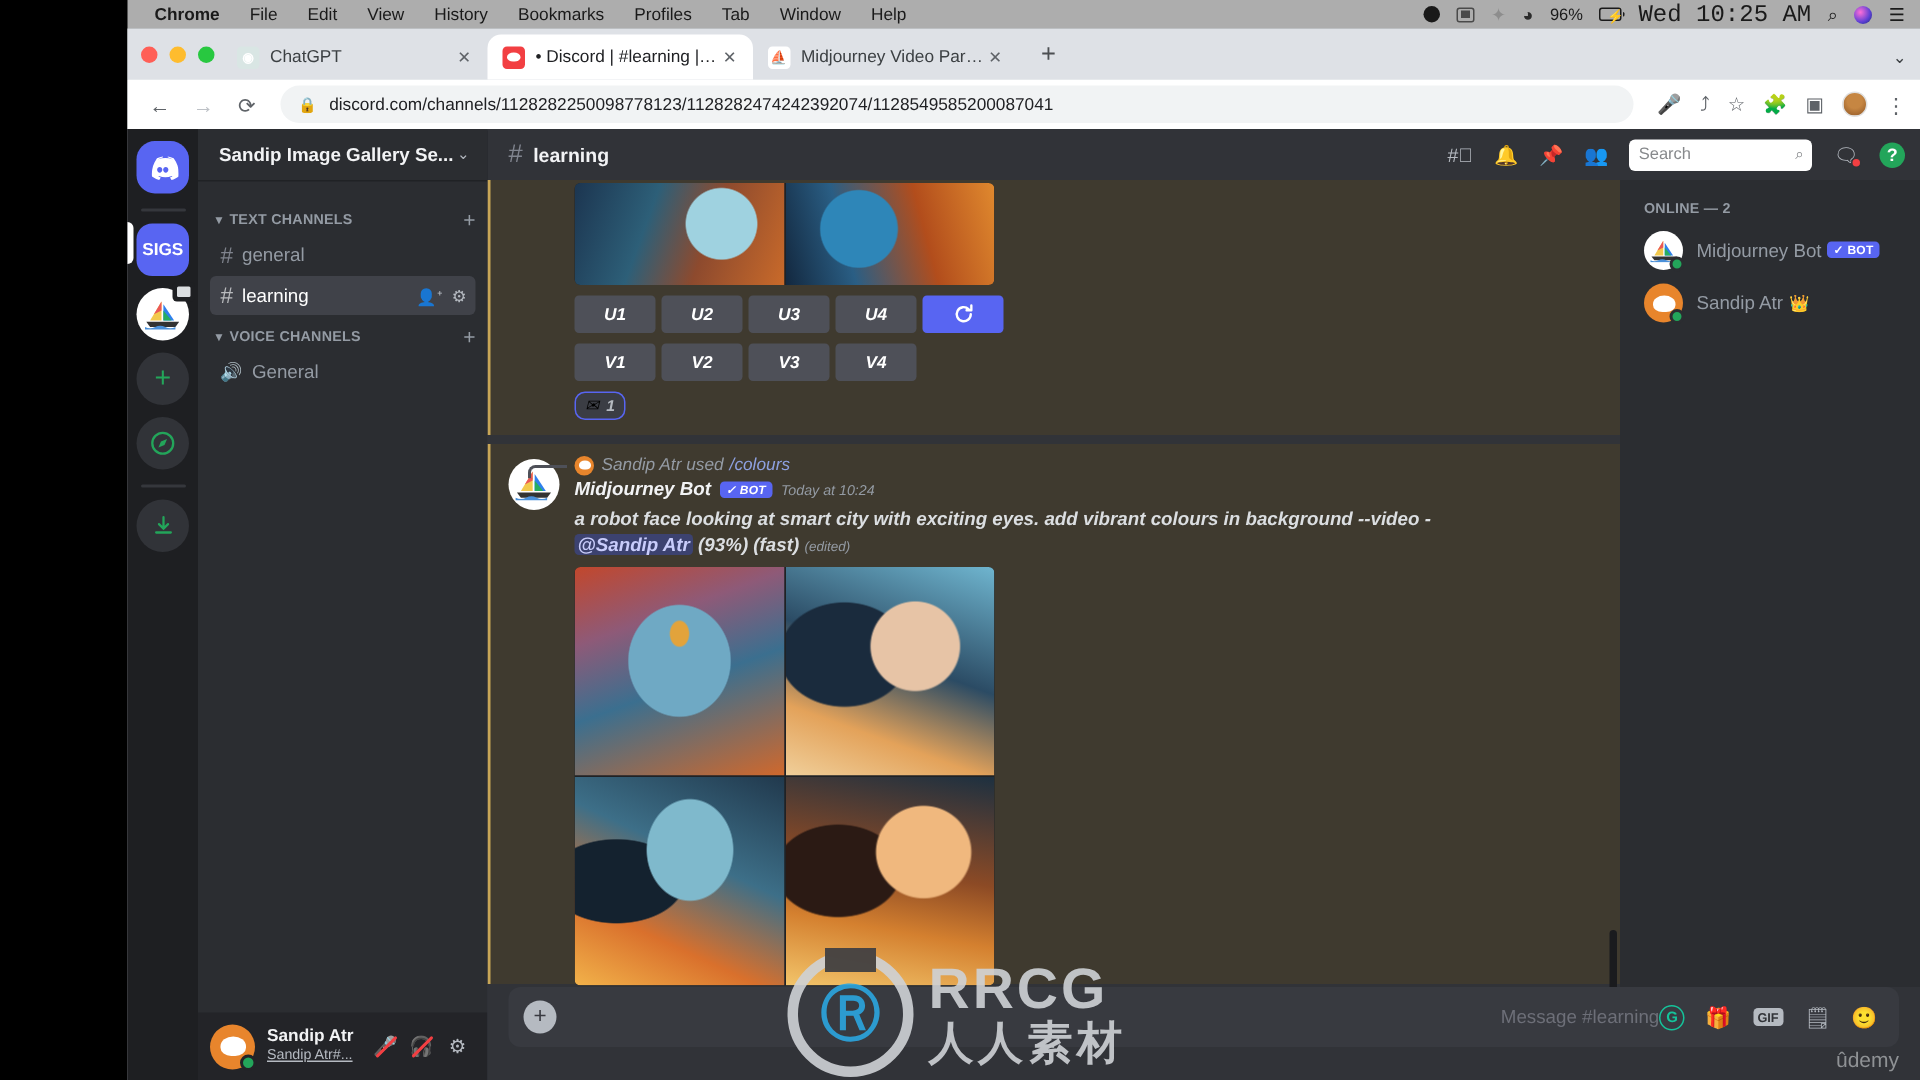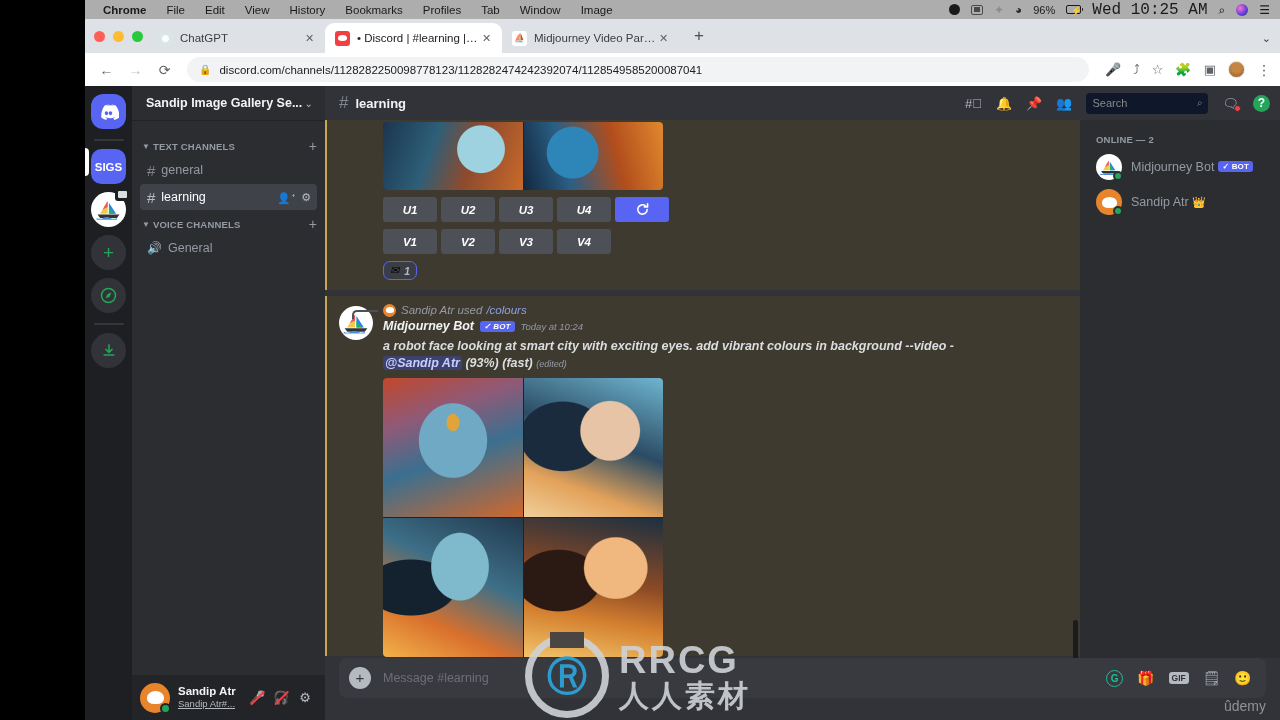--- a/index.html
+++ b/index.html
@@ -136,21 +136,21 @@
         transform:rotate(-45deg);border-radius:1px;}
 
   
   .chatcol{ flex:1; display:flex; flex-direction:column; background:#313338; min-width:0; }
   .chat-header{ height:34px; display:flex; align-items:center; padding:0 10px 0 14px;
         box-shadow:0 1px 0 rgba(0,0,0,.2); flex:none; }
   .ch-hash{ font-size:17px;color:#80848e;margin-right:7px;}
   .ch-title{ font-size:13px;font-weight:bold;color:#f2f3f5;}
   .ch-right{ margin-left:auto; display:flex; align-items:center; gap:14px;}
   .ch-ic{ font-size:13px;color:#b5bac1; display:flex; align-items:center;}
-  .searchbox{ width:122px;height:21px;background:#0f172a;border-radius:4px;display:flex;
+  .searchbox{ width:122px;height:21px;background:#ffffff;border-radius:4px;display:flex;
         align-items:center;padding:0 6px;}
   .searchbox .sp{ flex:1;font-size:11px;color:#87898c;}
   .searchbox .si{ font-size:10px;color:#87898c;}
   .inbox-ic{ position:relative; font-size:13px;color:#b5bac1;}
   .inbox-dot{ position:absolute;right:-2px;bottom:-1px;width:7px;height:7px;border-radius:50%;
         background:#f23f42;border:1.5px solid #313338;}
   .help-ic{ width:17px;height:17px;border-radius:50%;background:#23a55a;color:#fff;
         font-size:12px;font-weight:bold;display:flex;align-items:center;justify-content:center;}
 
   .chat-body{ flex:1; display:flex; min-height:0; }
@@ -212,21 +212,21 @@
         background:#23a55a;border:2.5px solid #2b2d31;}
   .mname{ margin-left:9px; font-size:12.5px; color:#949ba4; display:flex; align-items:center; gap:4px;}
   .crown{ font-size:11px; }
 
   
   .composer-wrap{ padding:0 14px 22px 14px; background:#313338; flex:none; }
   .composer{ height:40px; background:#383a40; border-radius:8px; display:flex; align-items:center;
         padding:0 14px 0 10px;}
   .plus{ width:22px;height:22px;border-radius:50%;background:#b5bac1;color:#383a40;font-size:15px;
         display:flex;align-items:center;justify-content:center;flex:none;font-weight:300;line-height:0;}
-  .cplace{ flex:1; font-size:12.5px; color:#6d6f78; margin-left:12px;}
+  .cplace{ flex:1; font-size:12.5px; color:#6d6f78; margin-left:12px;text-align:right;}
   .cicons{ display:flex; align-items:center; gap:14px; }
   .cic{ font-size:14px; color:#b5bac1; }
   .gram{ width:17px;height:17px;border-radius:50%;border:1.6px solid #15c39a;color:#15c39a;
         font-size:10px;font-weight:bold;display:flex;align-items:center;justify-content:center;}
   .gifbox{ font-size:8.5px;font-weight:bold;color:#313338;background:#b5bac1;border-radius:3px;
         padding:2px 3px;line-height:1;}
 
   
   .wm-rrcg{ position:absolute; left:525px; top:634px; display:flex; align-items:center; gap:10px;
         opacity:.9; pointer-events:none; }
@@ -250,21 +250,21 @@
   <div class="mac-menubar">
     <div class="mac-menu-item bold">Chrome</div>
     <div class="mac-menu-item">File</div>
     <div class="mac-menu-item">Edit</div>
     <div class="mac-menu-item">View</div>
     <div class="mac-menu-item">History</div>
     <div class="mac-menu-item">Bookmarks</div>
     <div class="mac-menu-item">Profiles</div>
     <div class="mac-menu-item">Tab</div>
     <div class="mac-menu-item">Window</div>
-    <div class="mac-menu-item">Image</div>
+    <div class="mac-menu-item">Help</div>
 
     <div class="mac-right">
       <span class="ico">
           <span class="mi-circle"></span>
         </span>
       <span class="ico">
           <span class="mi-screen"></span>
         </span>
       <span class="ico mi-bt">✦</span>
       <span class="ico mi-wifi">◕</span>

